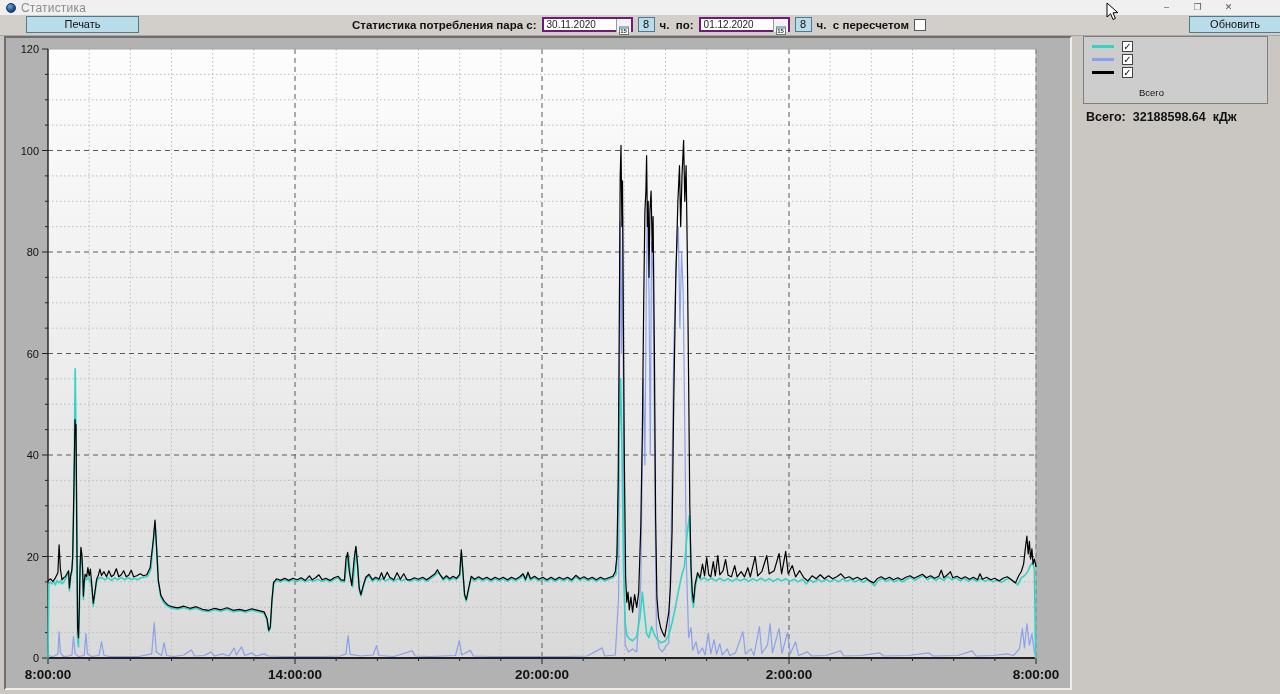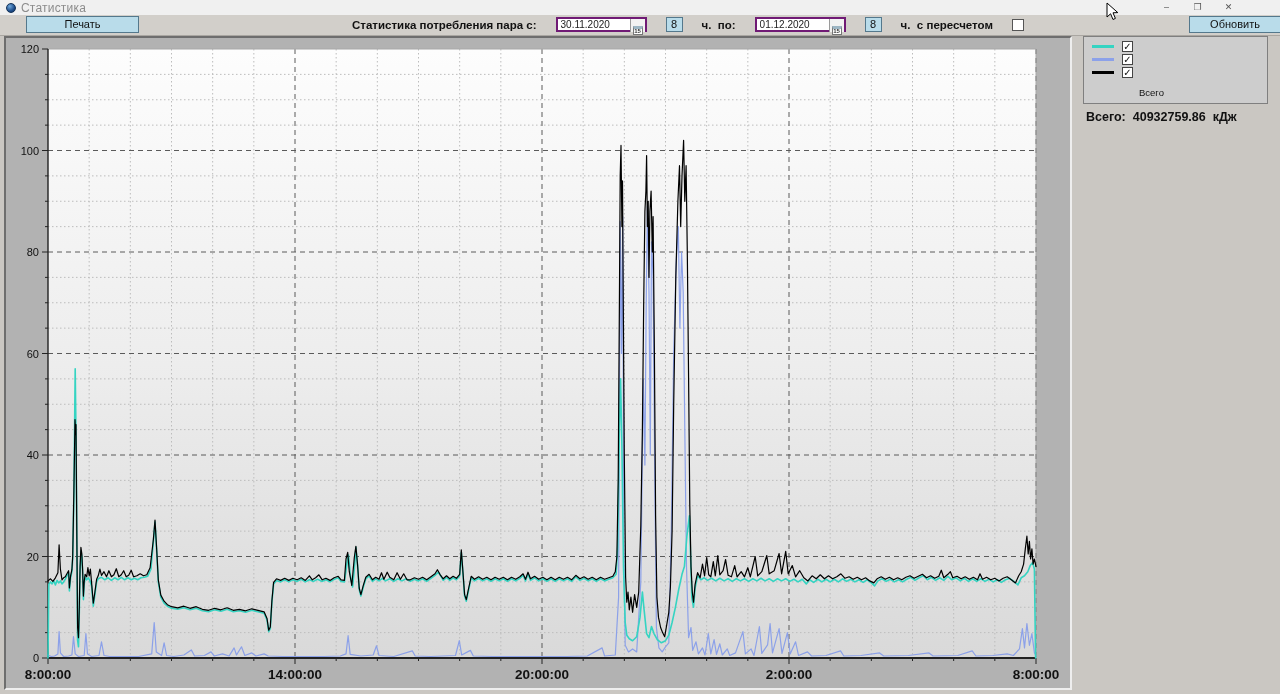--- a/index.html
+++ b/index.html
@@ -29,21 +29,21 @@
   }
   .btn-blue{
     position:absolute;top:1px;height:17px;background:#b9dcea;
     border:1px solid #54788c;box-sizing:border-box;
     font-size:11px;color:#111;text-align:center;line-height:15px;
   }
   .print-btn{left:2px;width:113px;margin-left:24px;}
   .refresh-btn{left:1189px;width:92px;}
   .tb-center{
     position:absolute;left:352px;top:1px;height:17px;
-    display:flex;align-items:center;gap:19px;white-space:pre;
+    display:flex;align-items:center;gap:5px;white-space:pre;
   }
   .tb-label{font-size:11.5px;font-weight:bold;color:#111;}
   .date-box{
     position:relative;width:91px;height:15px;background:#fff;
     border:2px solid #701a75;box-sizing:border-box;display:flex;align-items:center;
   }
   .date-box input{
     border:none;outline:none;background:transparent;width:70px;height:12px;
     font-size:10px;font-family:"Liberation Sans",sans-serif;color:#222;padding:0 0 0 3px;
   }
@@ -275,17 +275,17 @@
     <span class="legend-checkbox">✓</span>
     <span class="legend-label"></span>
   </div>
   <div class="legend-row">
     <span class="legend-swatch" style="background: rgb(0, 0, 0);"></span>
     <span class="legend-checkbox">✓</span>
     <span class="legend-label">Всего</span>
   </div>
 </div>
 
-<div class="total-line"><span>Всего:</span>  <span>40932759.86</span>  <span>кДж</span></div>
+<div class="total-line"><span>Всего:</span>  <span>32188598.64</span>  <span>кДж</span></div>
 
 <svg class="mouse-cursor" width="14" height="20" viewBox="0 0 14 20">
   <polygon points="1,1 1,15 4.6,11.8 7,17.5 9.4,16.4 7,10.8 11.8,10.6" fill="#ffffff" stroke="#000000" stroke-width="1"></polygon>
 </svg>
 
 </body></html>

